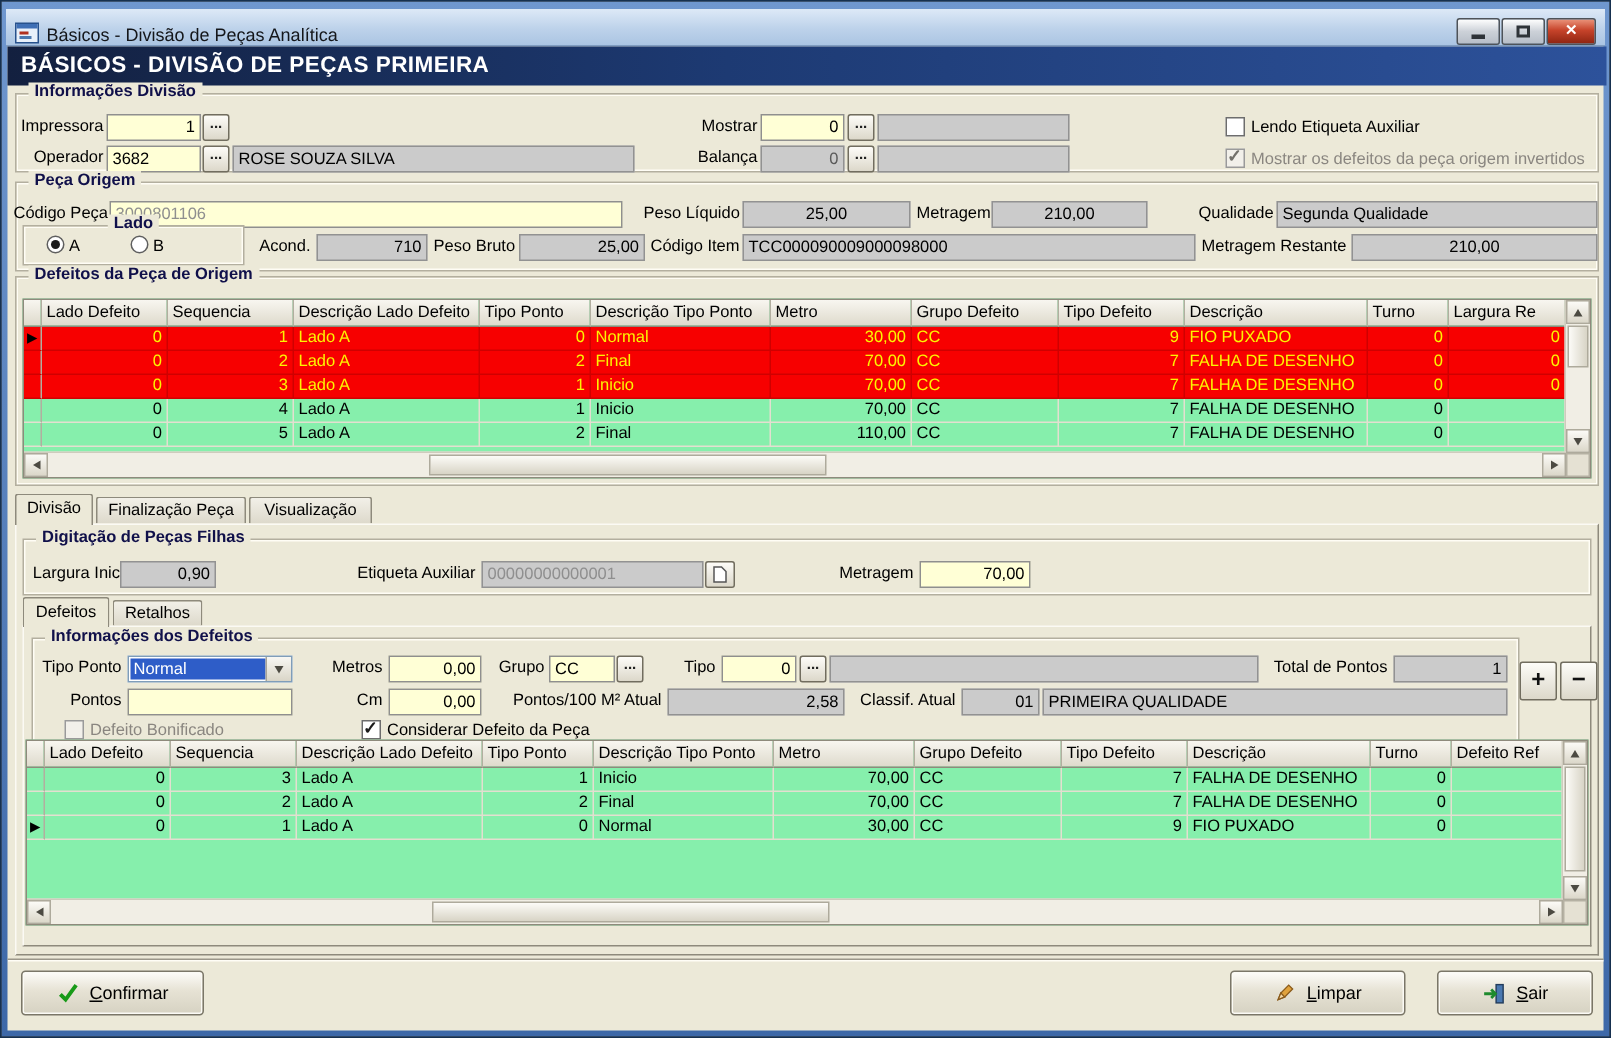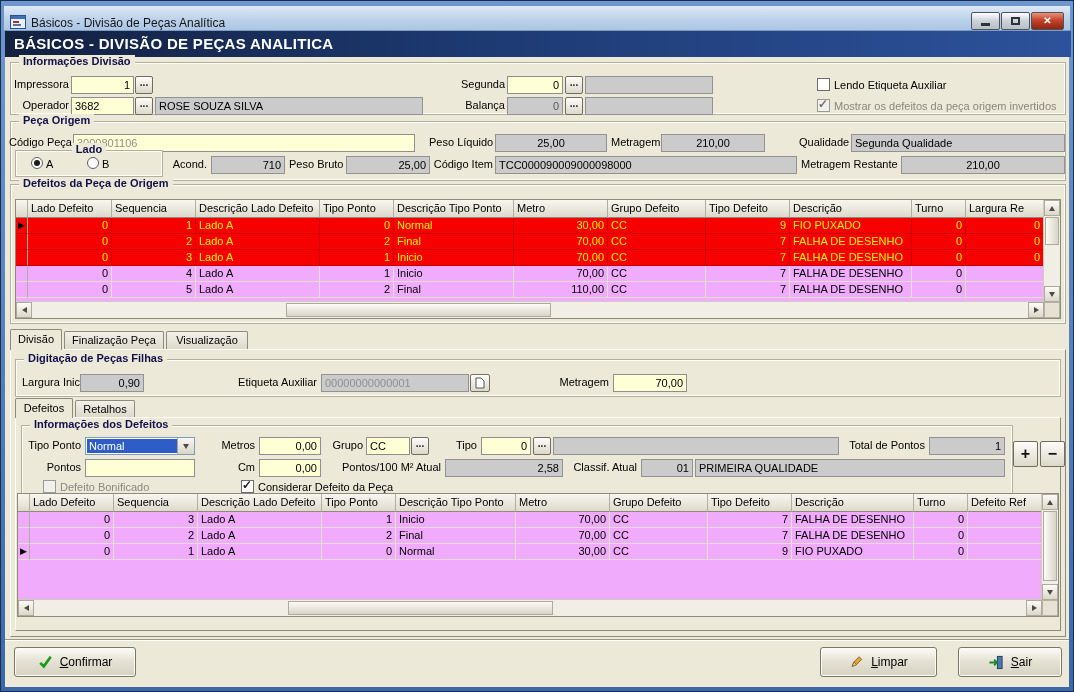--- a/index.html
+++ b/index.html
@@ -36,21 +36,21 @@
   .cb.dis{background:#f2f0ea;border-color:#9a9a9a}
   .cb.dis.checked::after{color:#73716b}
   .radio{position:absolute;width:12px;height:12px;border:1px solid #5f5f5f;border-radius:50%;background:#fff;box-sizing:border-box}
   .radio.sel::after{content:"";position:absolute;left:2px;top:2px;width:6px;height:6px;border-radius:50%;background:#1c1c1c}
   .combo{position:absolute;height:18px;border:1px solid #7f9db9;background:#fff;box-sizing:border-box}
   .combo-sel{position:absolute;left:1px;top:1px;bottom:1px;right:17px;background:#2e5dc8;color:#fff;font-size:11px;line-height:14px;padding:0 2px;overflow:hidden}
   .combo-btn{position:absolute;right:0;top:0;bottom:0;width:16px;background:linear-gradient(#f8f7f3,#d9d5c7);border-left:1px solid #a9a597;display:flex;align-items:center;justify-content:center}
   .tab{position:absolute;border:1px solid #8e8a7c;border-bottom:none;border-radius:2px 2px 0 0;background:linear-gradient(#f2f0e8,#ddd9cb);font-size:11px;text-align:center;box-sizing:border-box;line-height:17px;color:#000}
   .tab.active{background:#ece9d8;z-index:6;line-height:19px}
   .tabpage{position:absolute;background:#ece9d8;border:1px solid;border-color:#fbfaf4 #8e8a7c #8e8a7c #fbfaf4;box-sizing:border-box;z-index:1}
-  .grid{position:absolute;background:#f0abfc;border:1px solid #8e8a7c;box-sizing:border-box;overflow:hidden;z-index:2}
+  .grid{position:absolute;background:#86efac;border:1px solid #8e8a7c;box-sizing:border-box;overflow:hidden;z-index:2}
   .g-row{display:flex;height:16px}
   .g-row.g-head{height:18px}
   .g-cell{flex:0 0 auto;box-sizing:border-box;padding:0 3px;font-size:11px;line-height:15px;border-right:1px solid #e3dfd0;border-bottom:1px solid #e3dfd0;white-space:nowrap;overflow:hidden;color:#000}
   .g-cell.r{text-align:right}
   .g-head .g-cell{background:linear-gradient(#f8f6f0,#dedacc);border-right:1px solid #b2ae9f;border-bottom:1px solid #8e8a7c;line-height:17px}
   .g-ind{flex:0 0 12px;box-sizing:border-box;border-right:1px solid #b2ae9f;border-bottom:1px solid #e3dfd0;font-size:9px;line-height:15px;text-align:center;color:#000}
   .g-head .g-ind{background:linear-gradient(#f8f6f0,#dedacc);border-bottom:1px solid #8e8a7c}
   .g-red .g-cell{background:#f70000;color:#fcf400;border-right-color:#cf0000;border-bottom-color:#cf0000}
   .g-red .g-ind{background:#f70000;border-bottom-color:#cf0000}
   .sb-v{position:absolute;top:0;right:0;width:16px;bottom:16px;background:#f1eee5;border-left:1px solid #cfcbbd;z-index:4}
@@ -90,30 +90,30 @@
         </span>
       <span class="wbtn max">
           <span class="glyph-max"></span>
         </span>
       <span class="wbtn close"></span>
     </span>
   </div>
 
   <div class="client">
     <div class="header">
-        <span>BÁSICOS - DIVISÃO DE PEÇAS ANALITICA</span>
+        <span>BÁSICOS - DIVISÃO DE PEÇAS PRIMEIRA</span>
       </div>
 
     <div class="gbox" style="left:5px;top:31px;width:1056px;height:53px">
       <span class="gtitle">Informações Divisão</span>
     </div>
     <span class="lbl r" style="left:6px;top:47px;width:58px">Impressora</span>
     <input class="fld r" style="left: 66px; top: 45px; width: 63px;" value="1">
     <div class="dots" style="left:130px;top:45px">...</div>
-    <span class="lbl r" style="left:444px;top:47px;width:56px">Segunda</span>
+    <span class="lbl r" style="left:444px;top:47px;width:56px">Mostrar</span>
     <input class="fld r" style="left: 502px; top: 45px; width: 56px;" value="0">
     <div class="dots" style="left:560px;top:45px">...</div>
     <div class="fld gray" style="left:580px;top:45px;width:128px"></div>
     <span class="cb" style="left:812px;top:47px"></span>
     <span class="lbl" style="left:829px;top:48px">Lendo Etiqueta Auxiliar</span>
 
     <span class="lbl r" style="left:6px;top:68px;width:58px">Operador</span>
     <input class="fld" style="left: 66px; top: 66px; width: 63px;" value="3682">
     <div class="dots" style="left:130px;top:66px">...</div>
     <div class="fld gray" style="left:150px;top:66px;width:268px">ROSE SOUZA SILVA</div>

